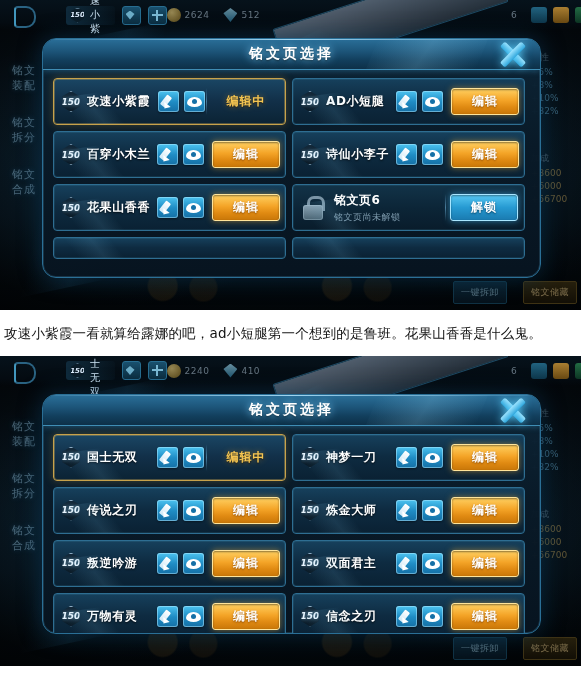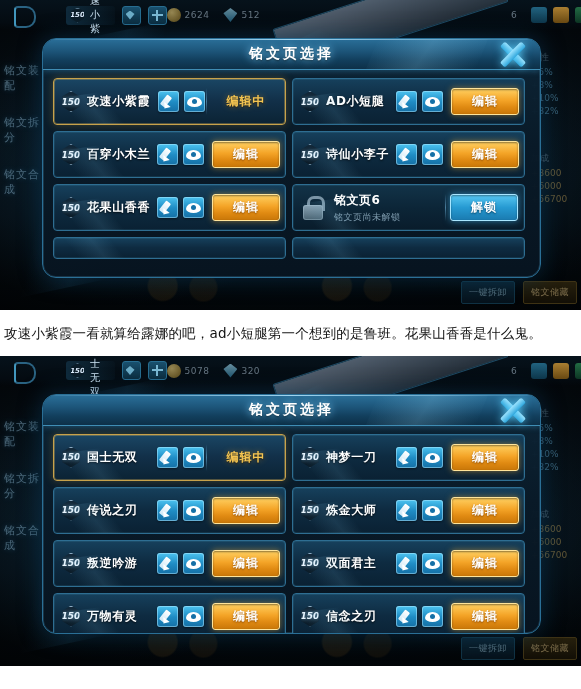--- a/index.html
+++ b/index.html
@@ -103,31 +103,31 @@
   .res-val{color:#9fb3c2;font-size:9px;letter-spacing:.5px;}
   .hud-right{display:flex;align-items:center;gap:6px;padding-right:6px;}
   .hud-sq{width:16px;height:16px;border-radius:3px;opacity:.75;}
   .hud-sq.a{background:linear-gradient(180deg,#2a7ea2,#11455e);}
   .hud-sq.b{background:linear-gradient(180deg,#e0a33a,#8a5d12);}
   .hud-sq.c{background:linear-gradient(180deg,#2c8a52,#10432a);}
 
   
   .side-tabs{position:absolute;left:0;top:52px;width:52px;opacity:.55;}
   .side-tab{
-    color:#7fa8c0;font-size:11px;padding:11px 4px;letter-spacing:1px;
+    color:#7fa8c0;font-size:11px;padding:11px 12px;letter-spacing:1px;
     text-shadow:0 0 5px rgba(40,110,150,.8);
   }
   .right-stats{
     position:absolute;right:2px;top:48px;width:48px;text-align:left;opacity:.45;
   }
   .rs-title{color:#7f96a6;font-size:9px;margin:3px 0 2px;}
   .rs-val{color:#6fb9e0;font-size:9px;line-height:13px;}
   .rs-val.gold{color:#c9a557;}
   .bottom-btns{
-    position:absolute;right:4px;bottom:6px;display:flex;gap:8px;opacity:.5;
+    position:absolute;right:4px;bottom:6px;display:flex;gap:16px;opacity:.5;
   }
   .bb{
     font-size:9px;padding:4px 7px;border-radius:2px;letter-spacing:.5px;
   }
   .bb.one{color:#9fd0e8;background:linear-gradient(180deg,#123a52,#0a2030);border:1px solid #1f5f80;}
   .bb.two{color:#f0cf8a;background:linear-gradient(180deg,#4a3a12,#241a06);border:1px solid #7a6022;}
 
   
   .dialog{
     position:absolute;left:42px;top:38px;width:497px;height:238px;
@@ -484,25 +484,25 @@
     </div>
     <div class="hud-name">
       <div class="hex-badge">150</div>
       <span class="nm">国士无双</span>
     </div>
     <div class="hud-icon gem"></div>
     <div class="hud-icon plus"></div>
     <div class="hud-spacer"></div>
     <div class="hud-res">
       <div class="res-ico gold"></div>
-      <span class="res-val">5078</span>
+      <span class="res-val">2240</span>
     </div>
     <div class="hud-res">
       <div class="res-ico dia"></div>
-      <span class="res-val">320</span>
+      <span class="res-val">410</span>
     </div>
     <div class="hud-res">
       <div class="res-ico card"></div>
       <span class="res-val">6</span>
     </div>
     <div class="hud-right">
       <div class="hud-sq a"></div>
       <div class="hud-sq b"></div>
       <div class="hud-sq c"></div>
     </div>

